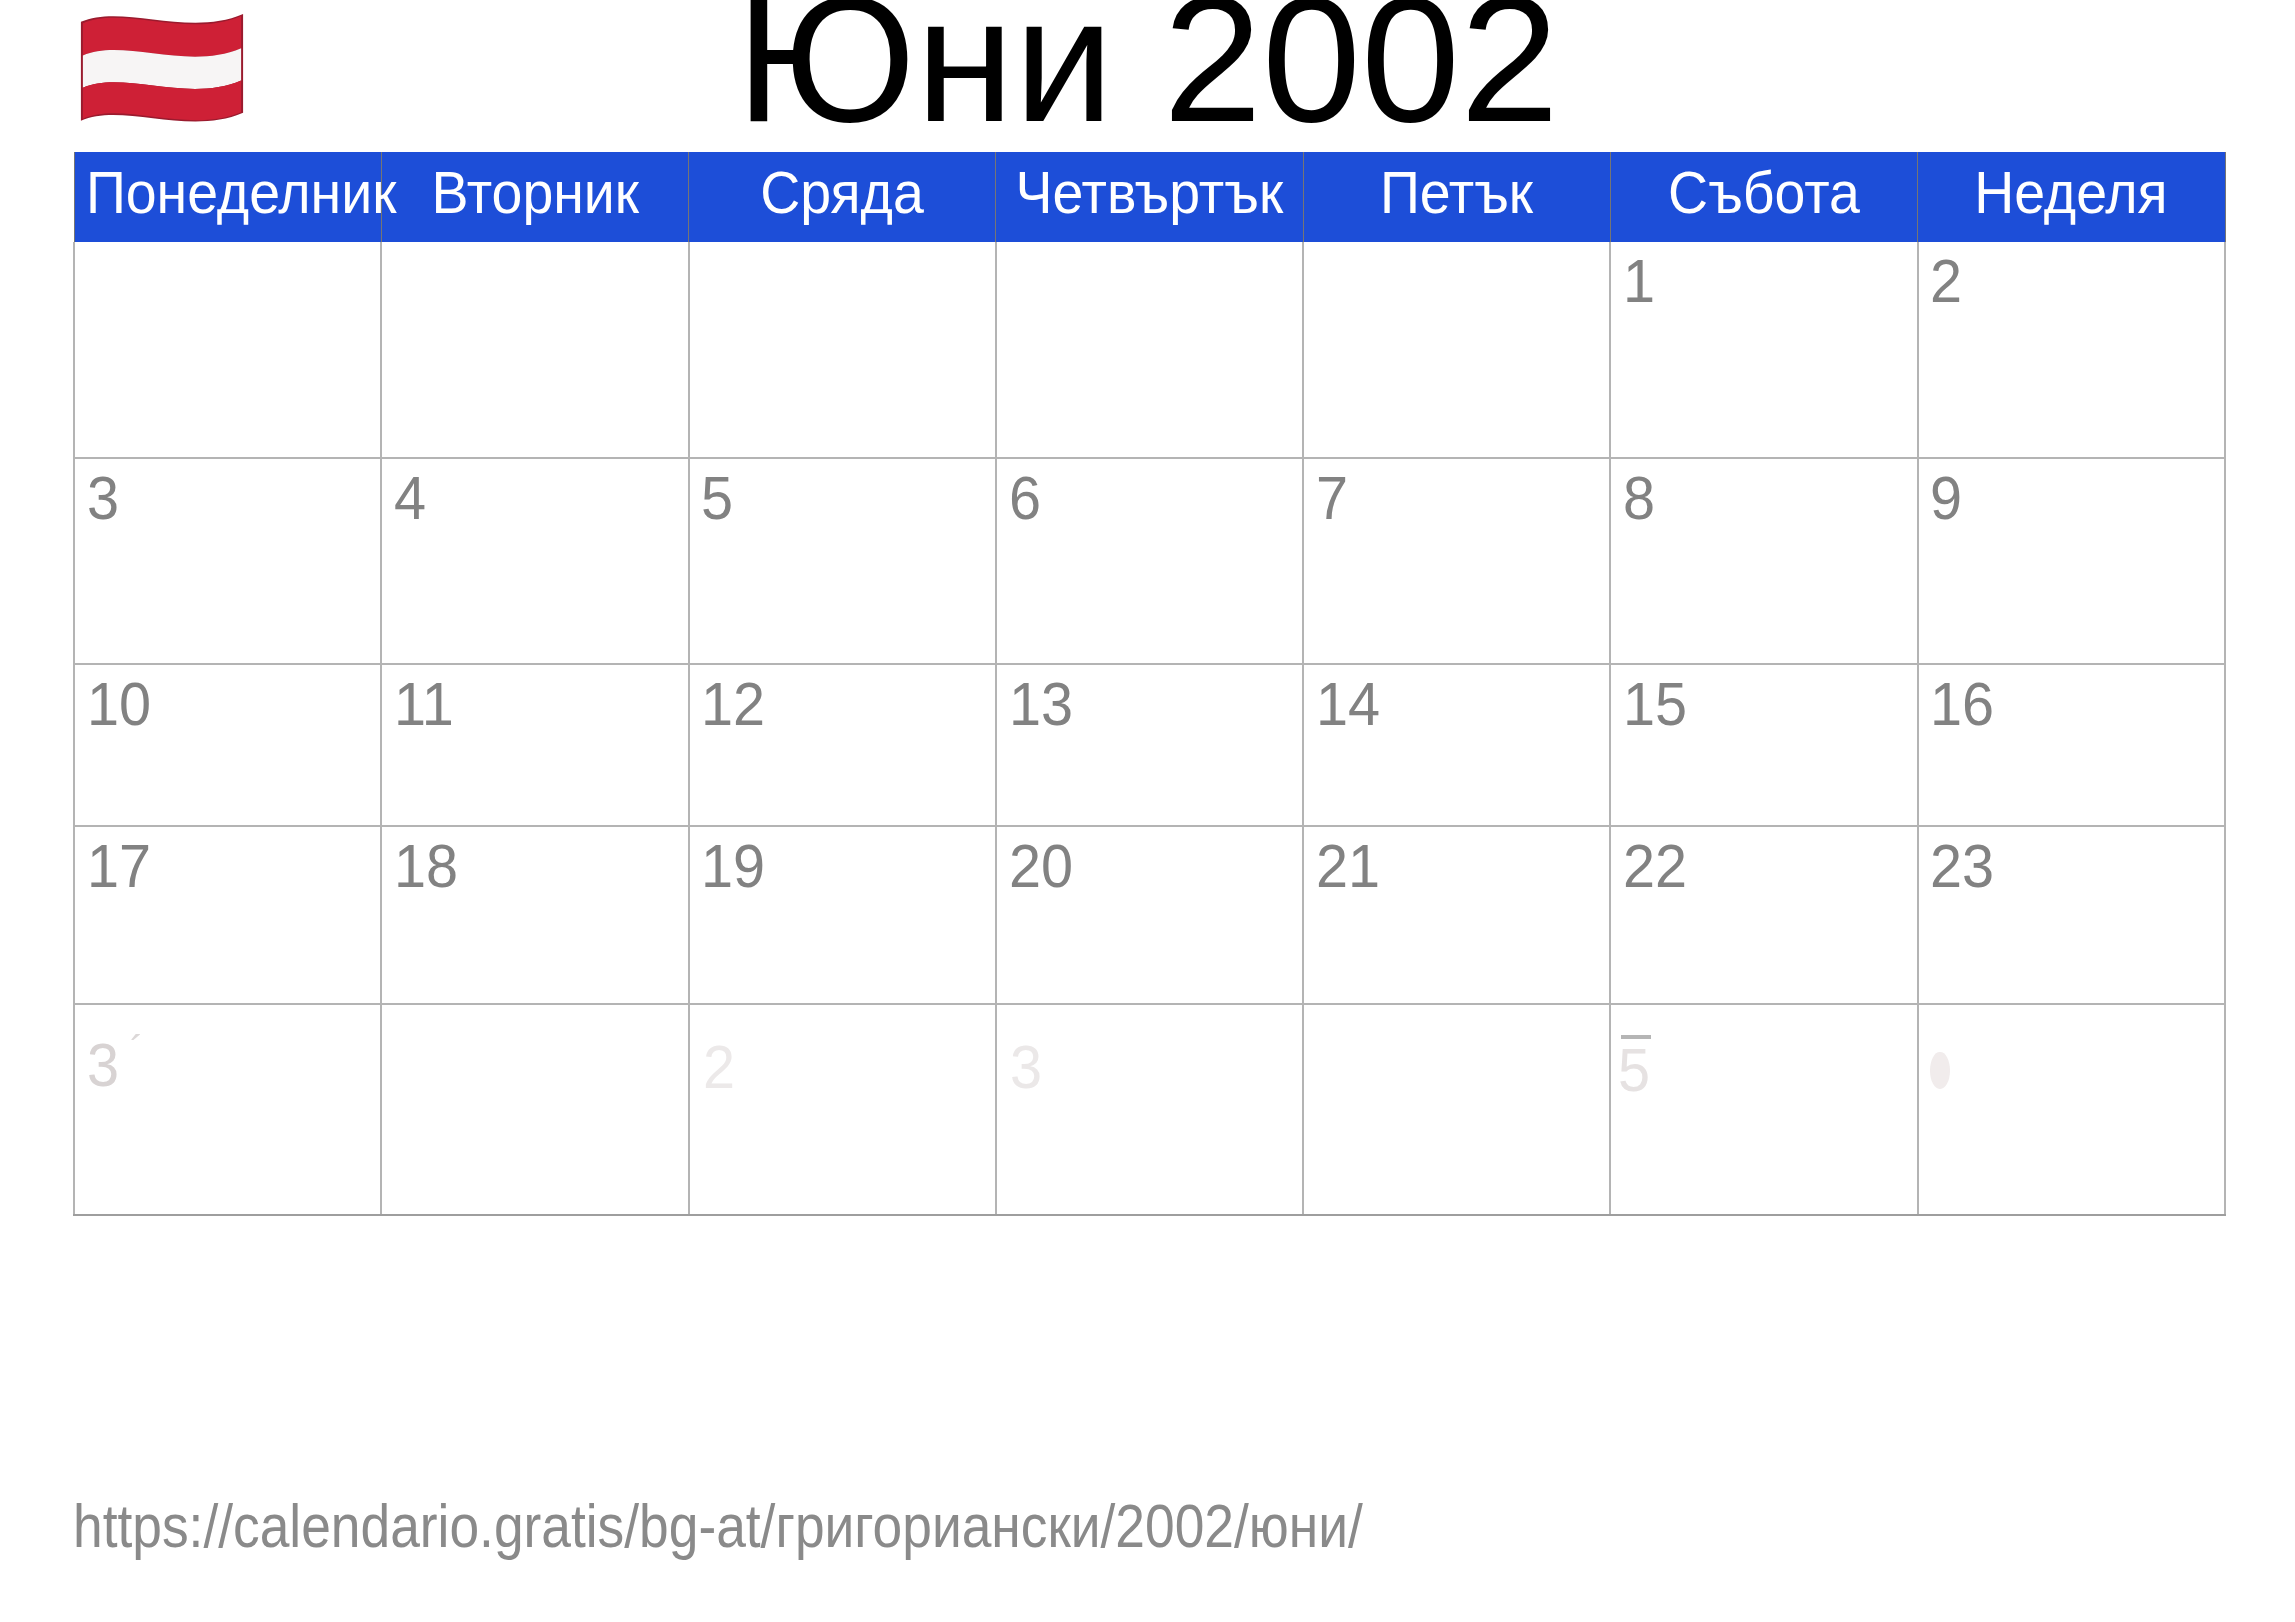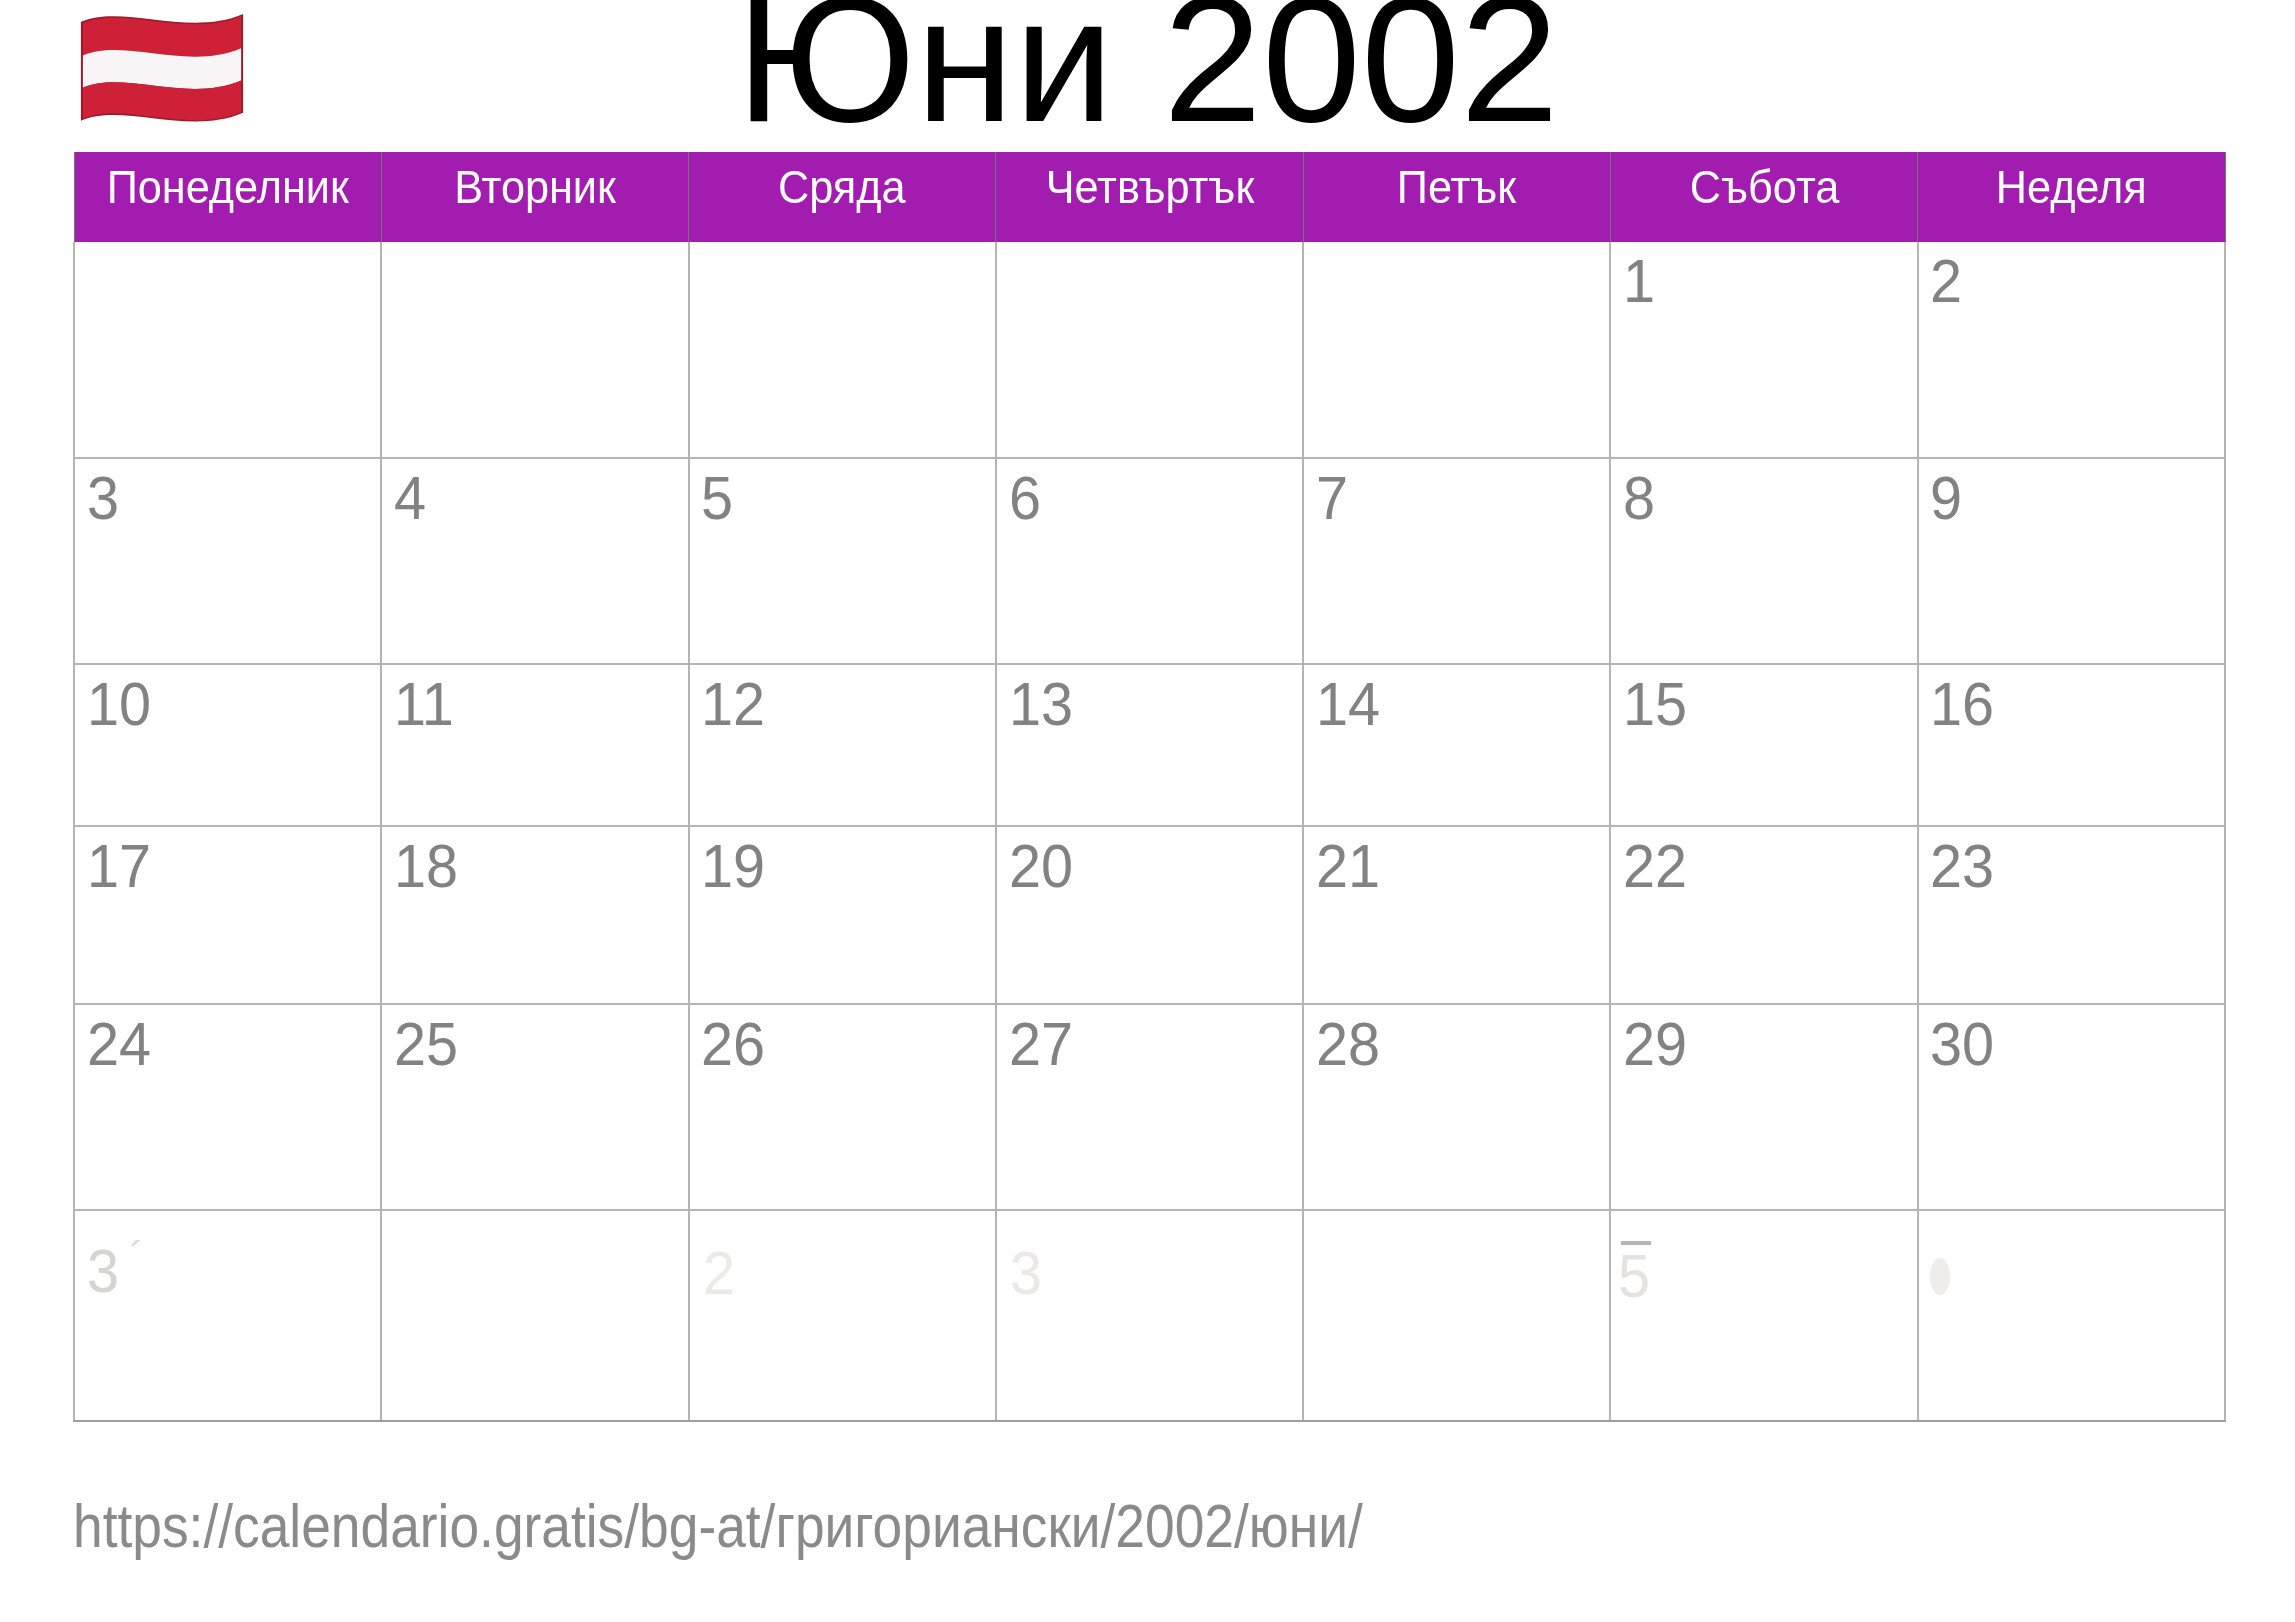--- a/index.html
+++ b/index.html
@@ -9,22 +9,22 @@
   
   .flag{position:absolute;left:73px;top:3.9px;width:178px;height:130px;}
 
   
   .title{position:absolute;left:0;top:-29.4px;width:100%;text-align:center;
          font-size:178px;line-height:1;color:#000000;white-space:nowrap;}
 
   
   .cal{position:absolute;left:73px;top:152px;width:2153px;
        border-collapse:collapse;table-layout:fixed;}
-  .cal th{height:77px;background:#a21caf;color:#ffffff;font-weight:400;
-          font-size:46px;line-height:1;vertical-align:top;padding-top:11.8px;
+  .cal th{height:77px;background:#1d4ed8;color:#ffffff;font-weight:400;
+          font-size:59px;line-height:1;vertical-align:top;padding-top:11.8px;
           border-left:1.3px solid #757575;border-right:1.3px solid #757575;
           text-align:center;overflow:visible;}
   .cal td{border:2px solid #b4b4b4;border-top:2.6px solid #a0a0a0;
           vertical-align:top;text-align:left;padding:7.9px 0 0 11.8px;overflow:hidden;}
   .cal tbody tr:first-child td{border-top:none;}
   tr.rA{height:216px;} tr.rB{height:206px;} tr.rC{height:162px;}
   tr.rD{height:178px;} tr.rE{height:206px;} tr.rF{height:211px;}
   tr.rF td{border-bottom:2.6px solid #9e9e9e;padding:0;position:relative;}
 
   .wd{display:inline-block;transform:scaleX(.94);transform-origin:50% 0;white-space:nowrap;}
@@ -103,29 +103,20 @@
       </tr>
       <tr class="rD">
         <td><span class="num">17</span></td>
         <td><span class="num">18</span></td>
         <td><span class="num">19</span></td>
         <td><span class="num">20</span></td>
         <td><span class="num">21</span></td>
         <td><span class="num">22</span></td>
         <td><span class="num">23</span></td>
       </tr>
-      <tr class="rE">
-        <td><span class="num">24</span></td>
-        <td><span class="num">25</span></td>
-        <td><span class="num">26</span></td>
-        <td><span class="num">27</span></td>
-        <td><span class="num">28</span></td>
-        <td><span class="num">29</span></td>
-        <td><span class="num">30</span></td>
-      </tr>
       <tr class="rF">
         <td>
           <span class="g g-mon">3</span>
           <span class="g-mark">´</span>
         </td>
         <td></td>
         <td>
           <span class="g g-wed">2</span>
         </td>
         <td>

